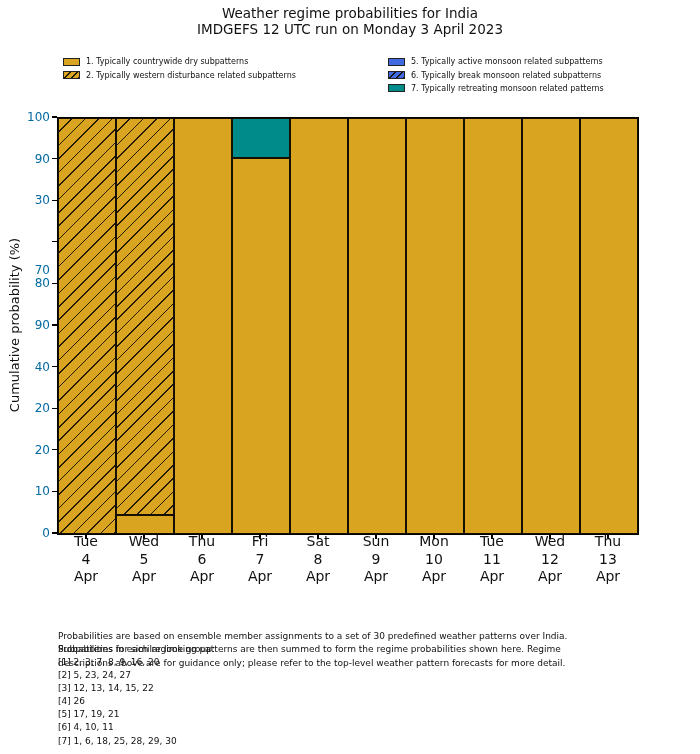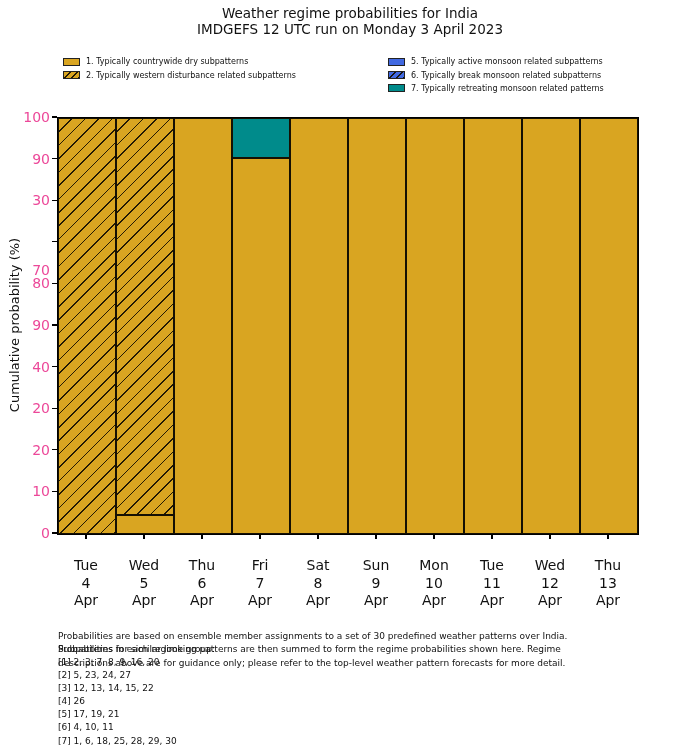--- a/index.html
+++ b/index.html
@@ -42,24 +42,24 @@
       rgba(20,14,2,0.92) 8.4px, rgba(20,14,2,0.92) 9.5px);
   }
   .hatch-small {
     background-image: repeating-linear-gradient(135deg,
       rgba(0,0,0,0) 0px, rgba(0,0,0,0) 4px,
       rgba(20,14,2,0.92) 4px, rgba(20,14,2,0.92) 5px);
   }
 
   
   .ytick-label { position:absolute; width:34px; text-align:right;
-    font-size:14px; line-height:16px; height:16px; color:#ec4899; }
+    font-size:12px; line-height:16px; height:16px; color:#0369a1; }
   .ytick-mark  { position:absolute; width:5px; height:1.3px; background:#000; }
   .xtick-mark  { position:absolute; width:1.3px; height:4.5px; background:#000; }
-  .xtick-label { position:absolute; top:557px; width:58px; text-align:center;
+  .xtick-label { position:absolute; top:533px; width:58px; text-align:center;
     font-size:14px; line-height:17.5px; white-space:pre-line; color:#111; }
   #ylabel { position:absolute; left:14px; top:325px;
     transform:translate(-50%,-50%) rotate(-90deg); white-space:nowrap;
     font-size:13px; color:#111; }
 
   
   .smalltext { position:absolute; left:58px; font-size:9px; line-height:13.3px;
     white-space:pre-line; color:#111; }
   #footer-note { top:596px;margin-top:34px; }
   #subpat-title { top:643px; }

